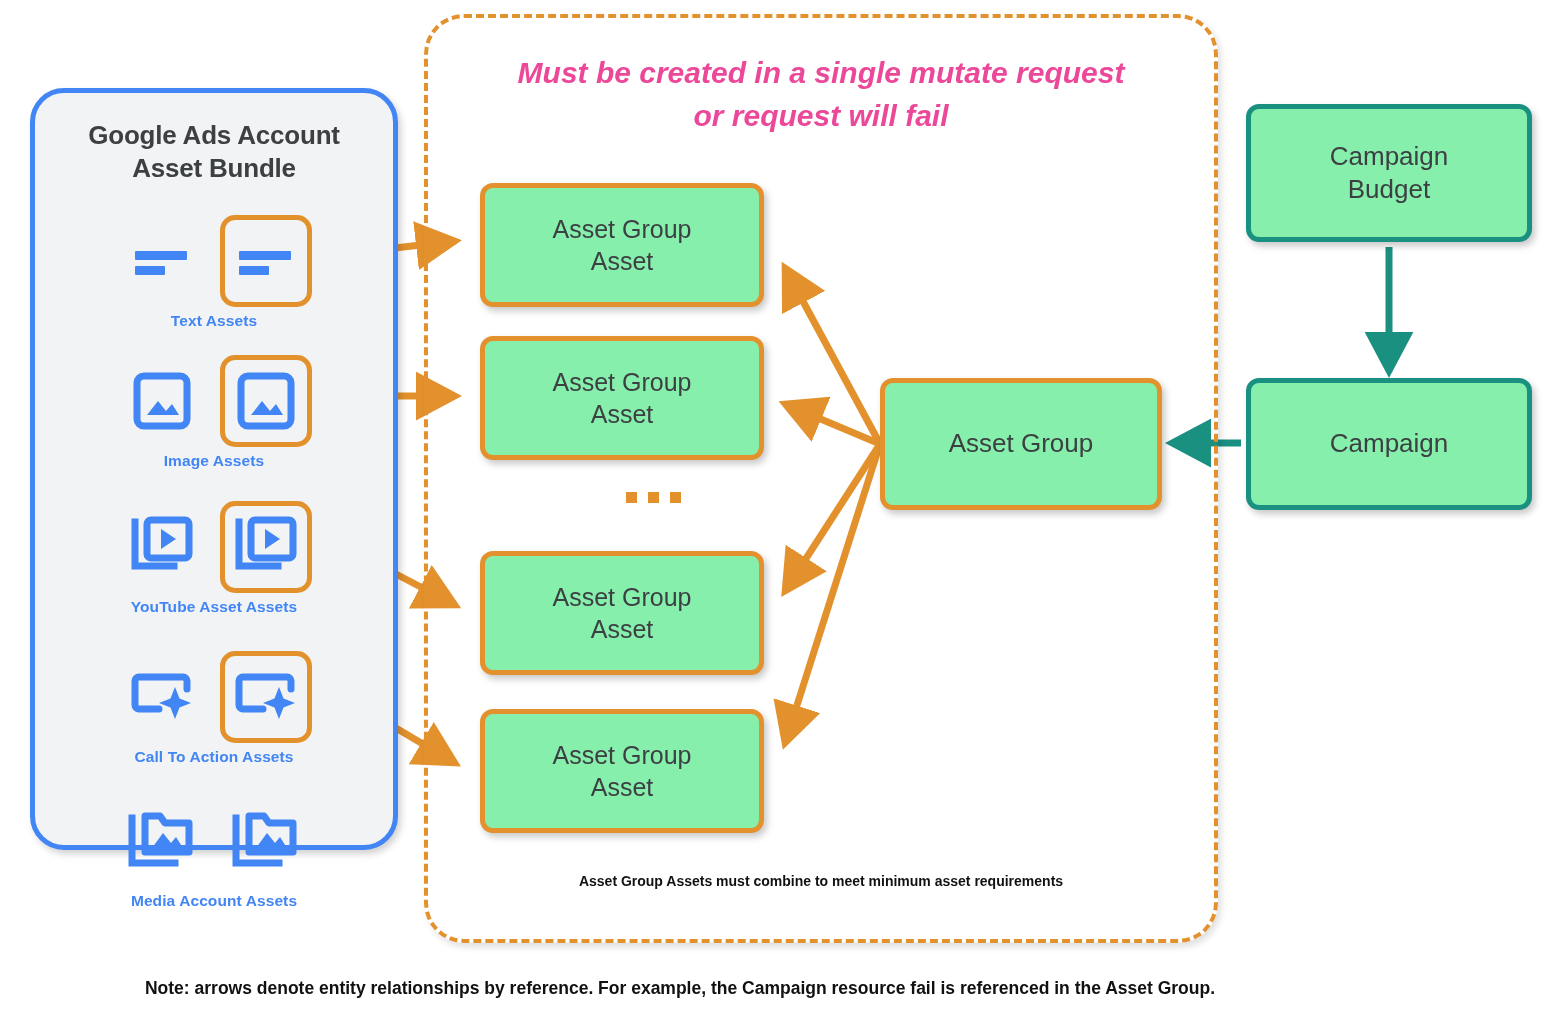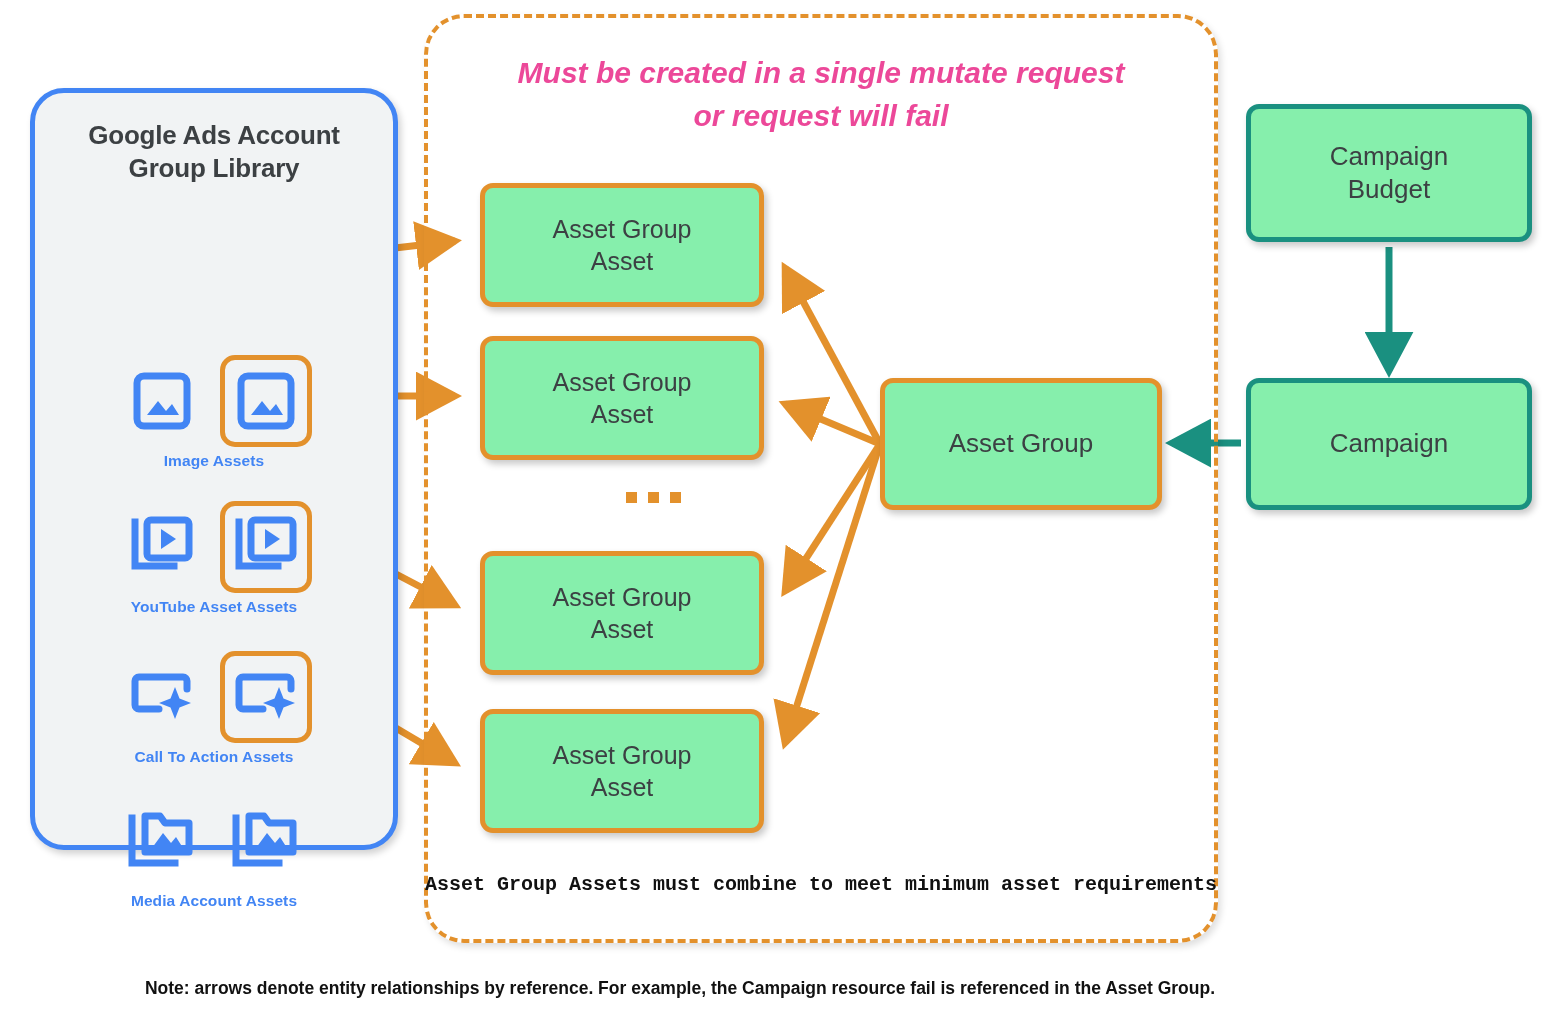--- a/index.html
+++ b/index.html
@@ -114,25 +114,24 @@
     color: #ec4899;
     line-height: 1.42;
     z-index: 4;
   }
   .mutate-footnote {
     position: absolute;
     left: 424px;
     top: 873px;
     width: 794px;
     text-align: center;
-    font-size: 20px;
+    font-size: 14px;
     font-weight: bold;
     color: #111111;
     z-index: 4;
-    font-family: Liberation Mono, monospace;
   }
   
   .node {
     position: absolute;
     box-sizing: border-box;
     background: #86efac;
     border-radius: 13px;
     display: flex;
     align-items: center;
     justify-content: center;
@@ -230,23 +229,40 @@
     </g>
 
     <path d="M1389,247 L1389,371" stroke="#1A9080" stroke-width="7" fill="none" marker-end="url(#arrow-teal)"></path>
 
     <path d="M1241,443 L1172,443" stroke="#1A9080" stroke-width="7" fill="none" marker-end="url(#arrow-teal)"></path>
   </svg>
 
   <div class="library-panel">
     <div class="library-title">
       <span>Google Ads Account</span><br>
-      <span>Group Library</span>
-    </div>
-
+      <span>Asset Bundle</span>
+    </div>
+
+    <div class="asset-row" style="top:122px">
+      <div class="asset-icons">
+        <div class="icon-slot">
+          <svg width="58" height="40" viewBox="0 0 58 40">
+            <rect x="2" y="10" width="52" height="9" rx="1" fill="#4285F4"></rect>
+            <rect x="2" y="25" width="30" height="9" rx="1" fill="#4285F4"></rect>
+          </svg>
+        </div>
+        <div class="icon-slot highlighted">
+          <svg width="58" height="40" viewBox="0 0 58 40">
+            <rect x="2" y="10" width="52" height="9" rx="1" fill="#4285F4"></rect>
+            <rect x="2" y="25" width="30" height="9" rx="1" fill="#4285F4"></rect>
+          </svg>
+        </div>
+      </div>
+      <div class="asset-caption">Text Assets</div>
+    </div>
 
     <div class="asset-row" style="top:262px">
       <div class="asset-icons">
         <div class="icon-slot">
           <svg width="60" height="60" viewBox="0 0 60 60">
             <rect x="5" y="5" width="50" height="50" rx="7" fill="none" stroke="#4285F4" stroke-width="7"></rect>
             <path d="M15 44 L26 30 L34 40 L40 33 L47 44 Z" fill="#4285F4"></path>
           </svg>
         </div>
         <div class="icon-slot highlighted">

